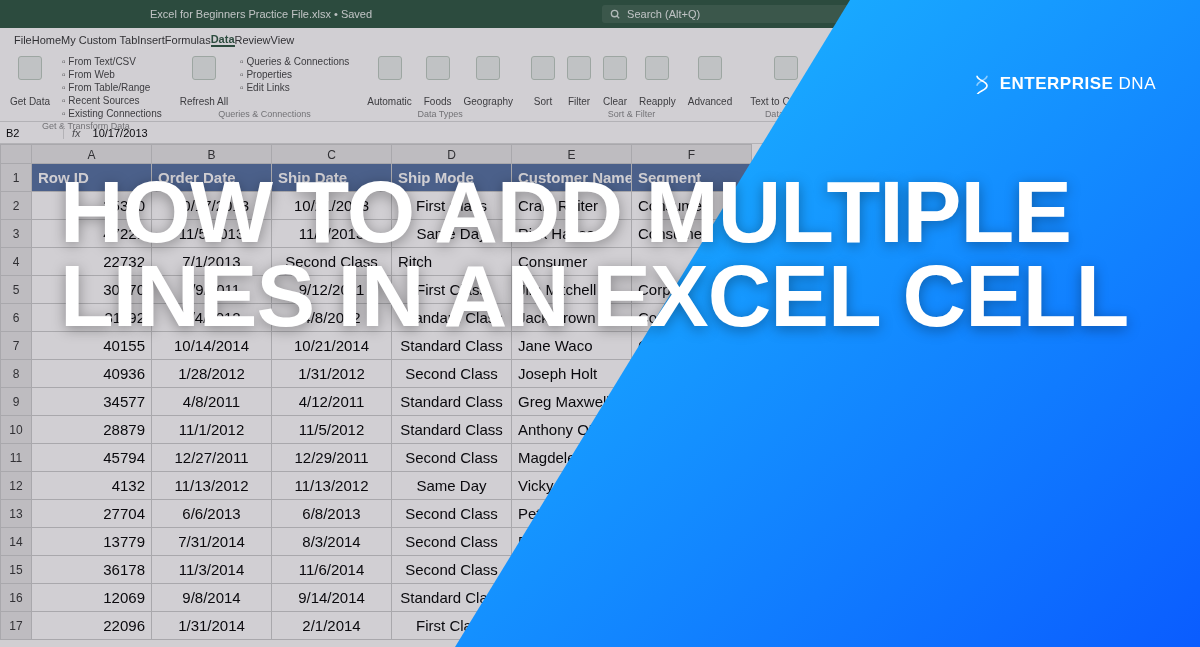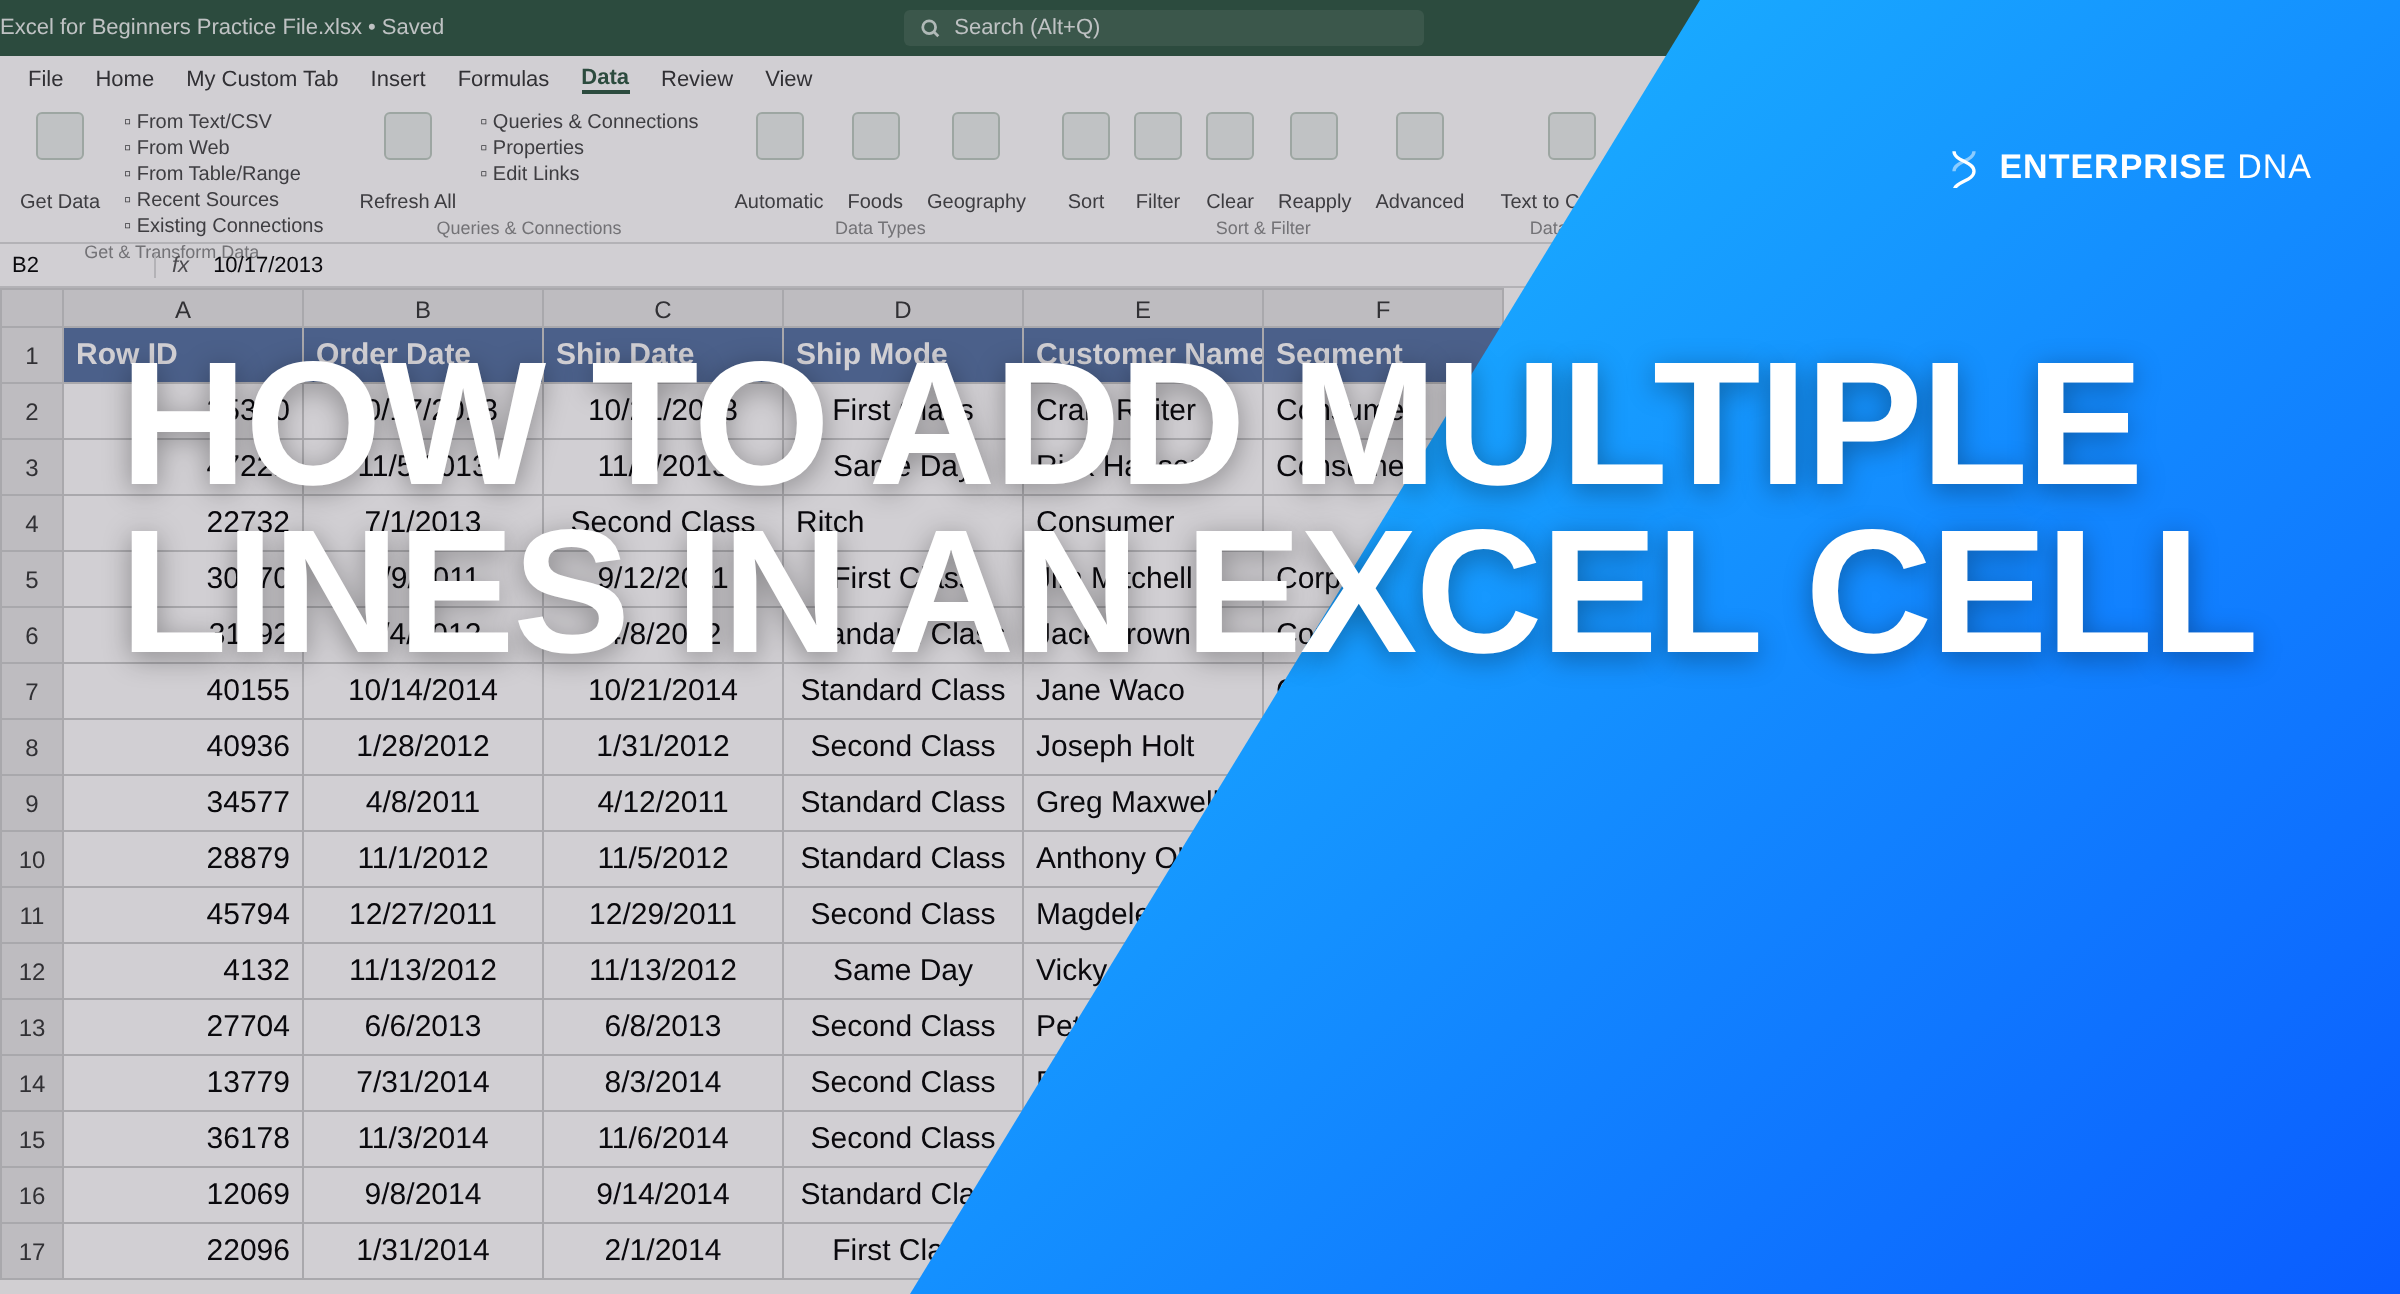--- a/index.html
+++ b/index.html
@@ -15,30 +15,30 @@
   }
   .excel::after {
     content: ""; position: absolute; inset: 0;
     background: rgba(60, 50, 90, 0.18);
     pointer-events: none;
   }
   .titlebar {
     height: 28px; background: #185c37; color: #e6f0ea;
     display: flex; align-items: center; font-size: 11px;
   }
-  .titlebar .doc { }
+  .titlebar .doc { margin-left: 150px; }
   .titlebar .search {
     margin-left: 230px; width: 260px; height: 18px;
     background: #2d6b4a; border-radius: 3px;
     display: flex; align-items: center; padding: 0 8px; gap: 6px;
   }
   .titlebar .search svg { width: 11px; height: 11px; }
   .menubar {
     height: 24px; background: #fff; display: flex; align-items: center;
-    font-size: 11px; color: #333; gap: 16px; padding: 0 14px;
+    font-size: 11px; color: #333; padding: 0 14px;
   }
   .menubar .tab { cursor: pointer; }
   .menubar .tab.active { color: #185c37; font-weight: 600; border-bottom: 2px solid #185c37; }
   .ribbon {
     height: 70px; background: #fff; border-bottom: 1px solid #dadada;
     display: flex; align-items: flex-start; padding: 4px 10px; gap: 18px;
     font-size: 10px; color: #444;
   }
   .ribgrp { display: flex; flex-direction: column; height: 60px; justify-content: space-between; }
   .ribgrp .items { display: flex; gap: 12px; align-items: flex-start; }
@@ -47,21 +47,21 @@
     width: 24px; height: 24px; background: #e8f0e9;
     border: 1px solid #b8ccbb; border-radius: 3px;
   }
   .riblist { display: flex; flex-direction: column; gap: 2px; }
   .riblist span { white-space: nowrap; cursor: pointer; }
   .grplabel { font-size: 9px; color: #888; text-align: center; margin-top: 2px; }
   .formula {
     height: 22px; background: #fff; border-bottom: 1px solid #dadada;
     display: flex; align-items: center; font-size: 11px;
   }
-  .namebox { width: 78px; padding: 0 6px; border-right: 1px solid #dadada; }
+  .namebox { width: 64px; padding: 0 6px; border-right: 1px solid #dadada; }
   .fx { padding: 0 8px; font-style: italic; color: #555; }
   .fval { padding: 0 4px; }
   .grid { background: #fff; }
   .colhdr { display: flex; }
   .colhdr .corner { width: 32px; height: 20px; background: #e7e7e7; border: 1px solid #ccc; }
   .colhdr .ch {
     width: 120px; height: 20px; background: #e7e7e7; border: 1px solid #ccc;
     border-left: none; text-align: center; font-size: 12px; line-height: 20px; color: #333;
   }
   .row { display: flex; }

